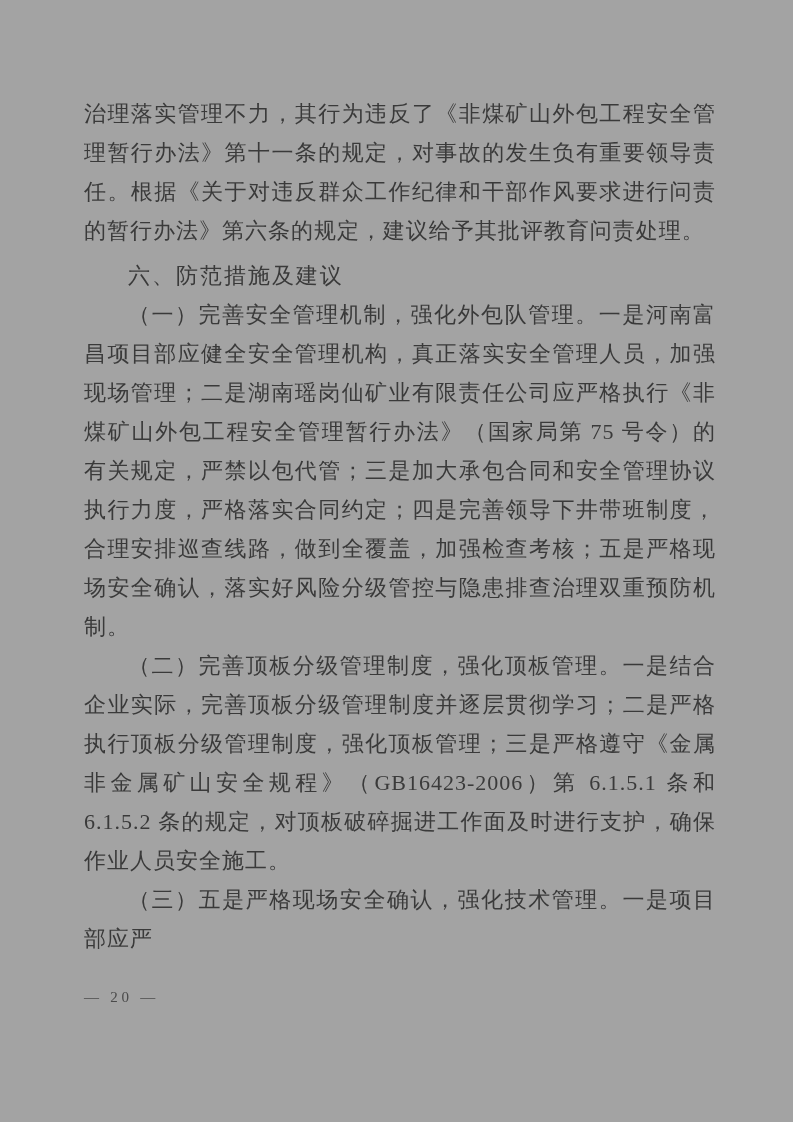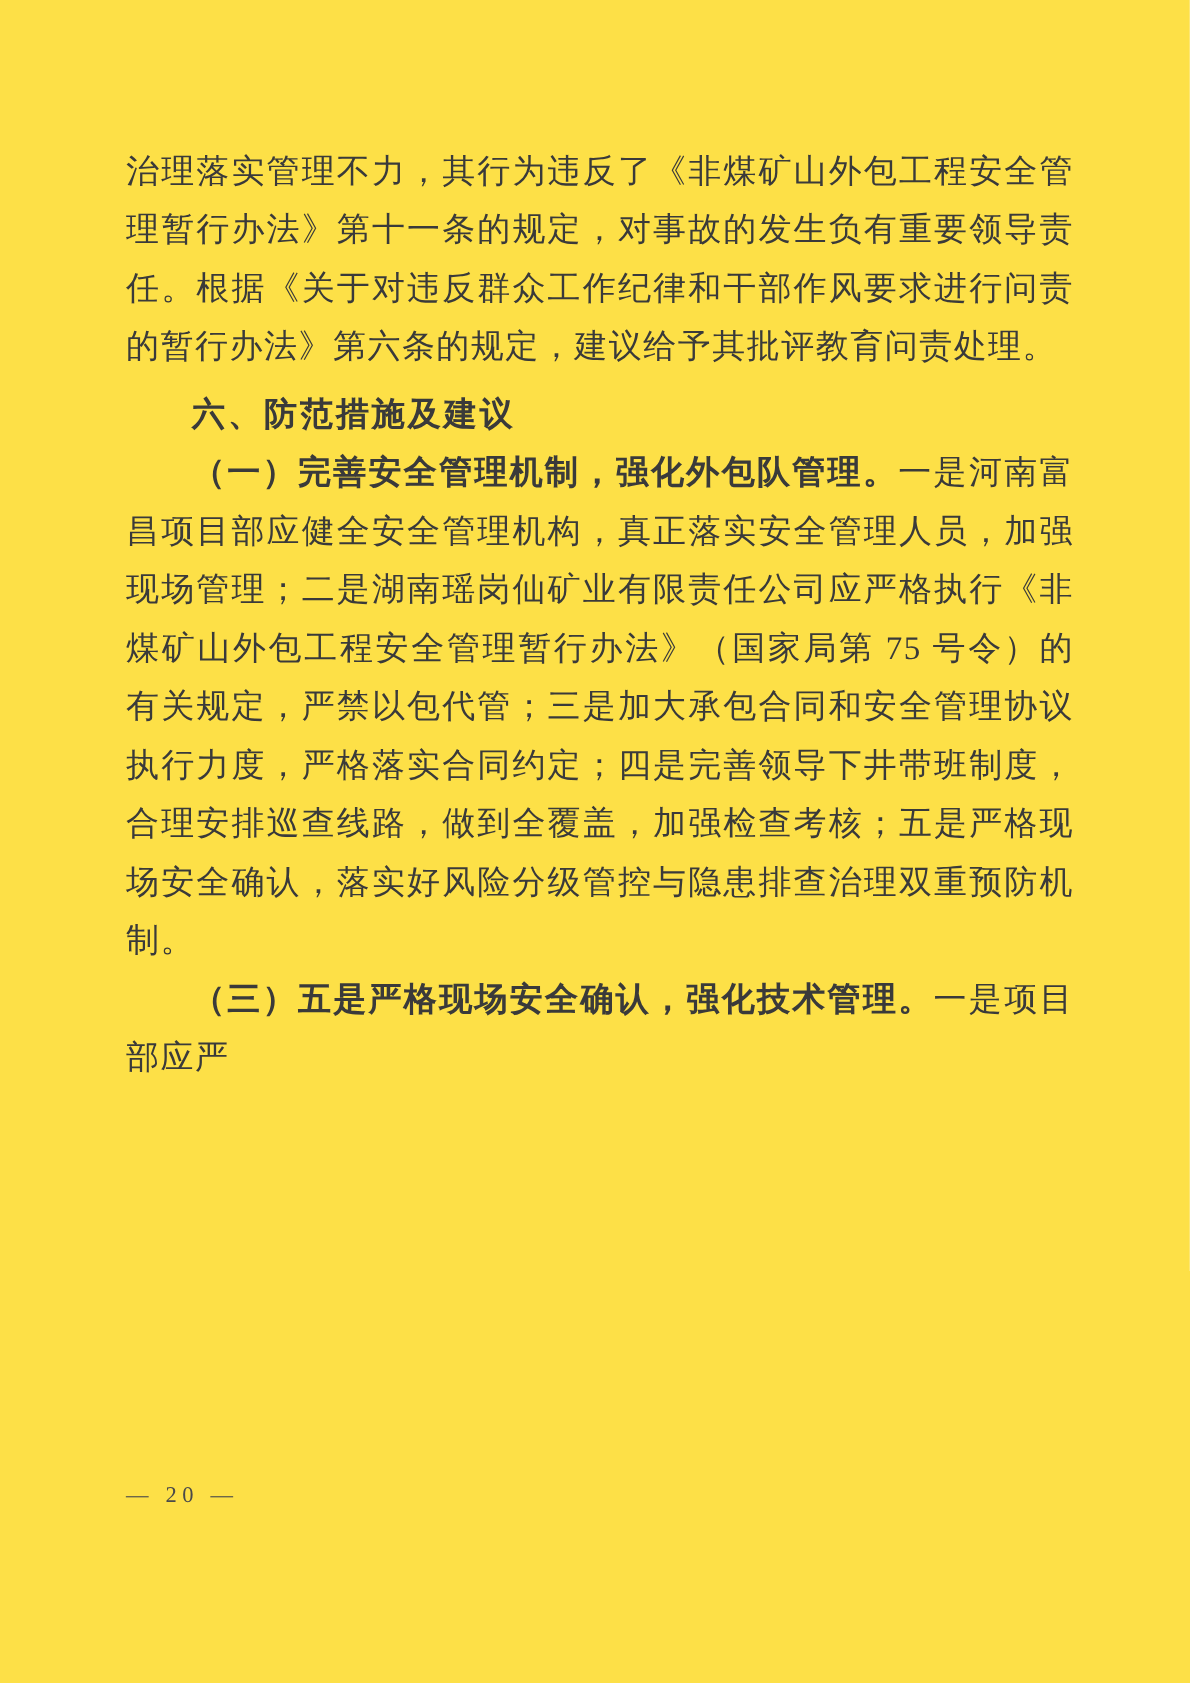--- a/index.html
+++ b/index.html
@@ -11,21 +11,21 @@
     height: 1122px;
     background: #fdfdfb;
     position: relative;
     overflow: hidden;
     font-family: "Liberation Serif", "DejaVu Serif", serif;
     color: #333;
   }
   .page {
     position: absolute;
     inset: 0;
-    background: #fde047;
+    background: #a3a3a3;
   }
   .content {
     position: absolute;
     left: 84px;
     top: 94px;
     width: 632px;
     font-size: 22px;
     line-height: 39px;
     letter-spacing: 0.045em;
     text-align: justify;
@@ -36,26 +36,26 @@
     padding: 0;
     text-indent: 2em;
   }
   .content p.no-indent {
     text-indent: 0;
   }
   .heading-kai {
     font-weight: bold;
   }
   .heading-hei {
-    font-weight: bold;
+    font-weight: normal;
     font-family: "Liberation Sans", "DejaVu Sans", sans-serif;
     letter-spacing: 0.09em;
   }
   .lead {
-    font-weight: bold;
+    font-weight: normal;
   }
   .chapter-gap {
     margin-top: 6px !important;
   }
   .footer {
     position: absolute;
     left: 84px;
     top: 989px;
     font-size: 15px;
     letter-spacing: 0.25em;
@@ -73,20 +73,23 @@
     <p class="no-indent">治理落实管理不力，其行为违反了《非煤矿山外包工程安全管理暂行办法》第十一条的规定，对事故的发生负有重要领导责任。根据《关于对违反群众工作纪律和干部作风要求进行问责的暂行办法》第六条的规定，建议给予其批评教育问责处理。</p>
 
 
 
     <p class="heading-hei chapter-gap">六、防范措施及建议</p>
 
     <p>
       <span class="lead">（一）完善安全管理机制，强化外包队管理。</span><span>一是河南富昌项目部应健全安全管理机构，真正落实安全管理人员，加强现场管理；二是湖南瑶岗仙矿业有限责任公司应严格执行《非煤矿山外包工程安全管理暂行办法》（国家局第 75 号令）的有关规定，严禁以包代管；三是加大承包合同和安全管理协议执行力度，严格落实合同约定；四是完善领导下井带班制度，合理安排巡查线路，做到全覆盖，加强检查考核；五是严格现场安全确认，落实好风险分级管控与隐患排查治理双重预防机制。</span>
     </p>
 
+    <p>
+      <span class="lead">（二）完善顶板分级管理制度，强化顶板管理。</span><span>一是结合企业实际，完善顶板分级管理制度并逐层贯彻学习；二是严格执行顶板分级管理制度，强化顶板管理；三是严格遵守《金属非金属矿山安全规程》（GB16423-2006）第 6.1.5.1 条和 6.1.5.2 条的规定，对顶板破碎掘进工作面及时进行支护，确保作业人员安全施工。</span>
+    </p>
 
     <p>
       <span class="lead">（三）五是严格现场安全确认，强化技术管理。</span><span>一是项目部应严</span>
     </p>
 
   </div>
 
   <div class="footer">— 20 —</div>
 
 </div>

